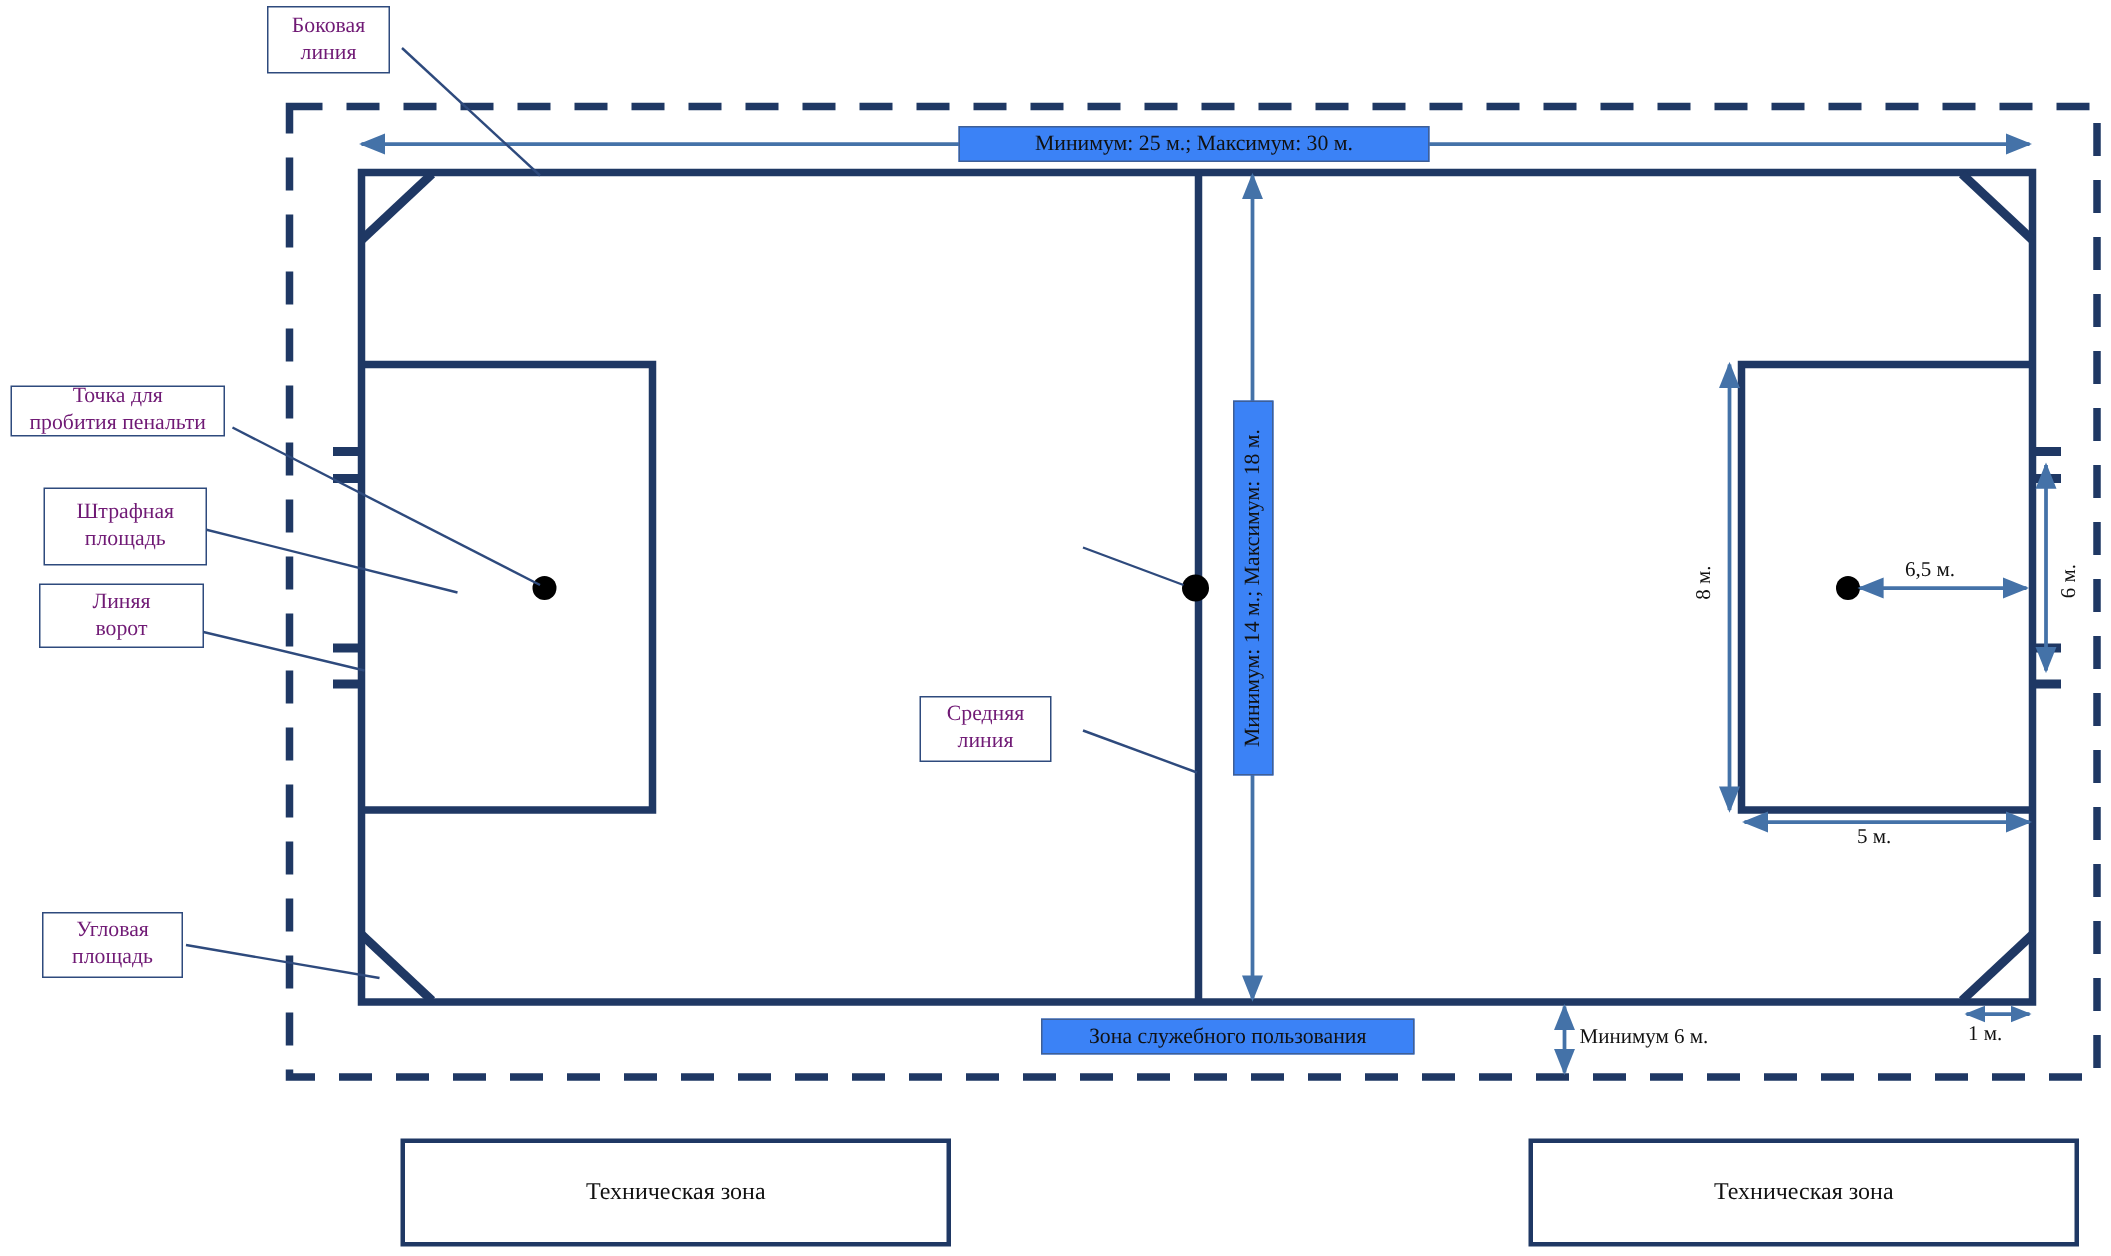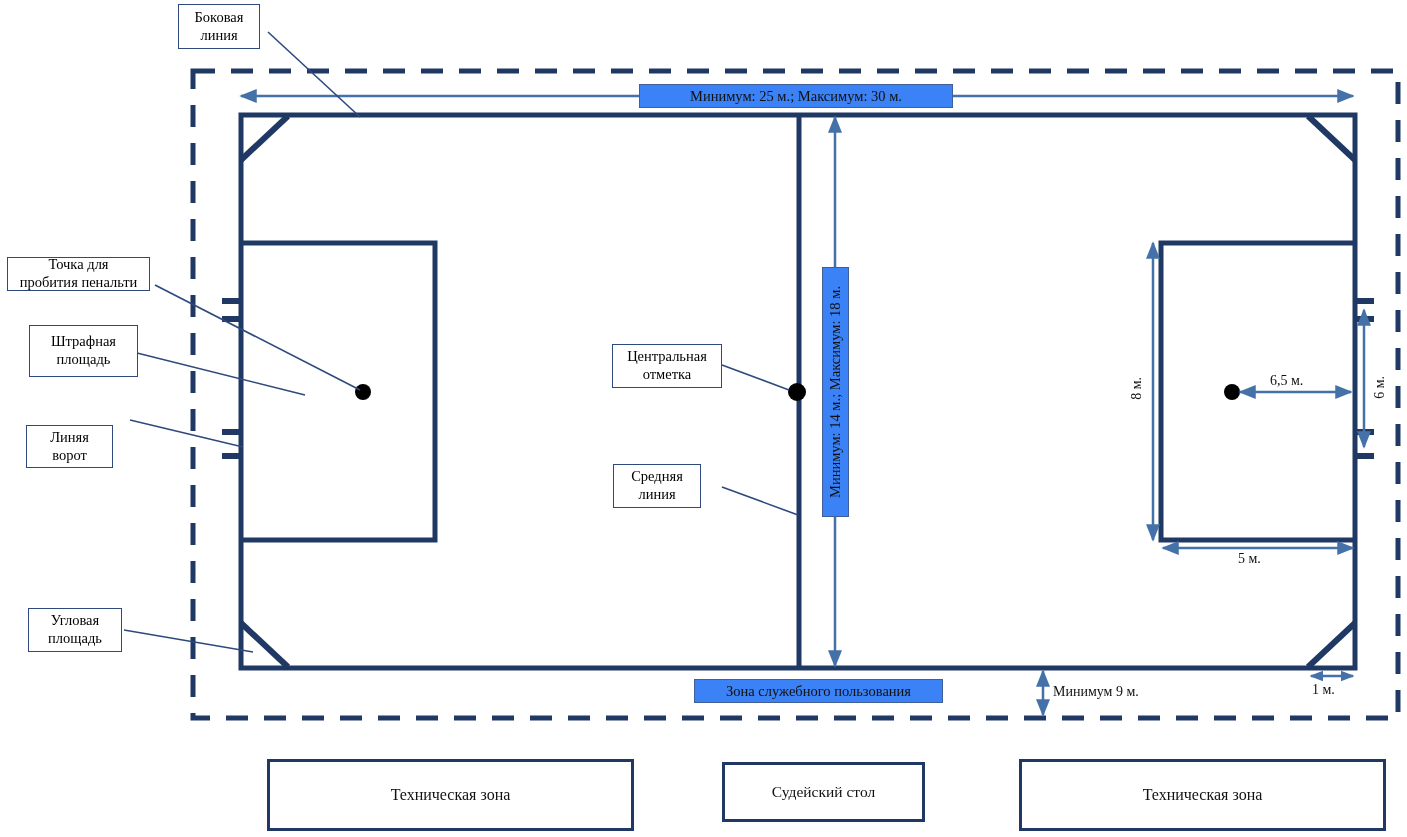--- a/index.html
+++ b/index.html
@@ -25,21 +25,21 @@
     width: 1407px;
     height: 837px;
     pointer-events: none;
   }
   
   .callout {
     position: absolute;
     box-sizing: border-box;
     border: 1px solid #2e4a7d;
     background: #ffffff;
-    color: #000000;
+    color: #701a75;
     font-size: 14.5px;
     line-height: 1.22;
     text-align: center;
     display: flex;
     align-items: center;
     justify-content: center;
     padding: 2px 4px;
     white-space: pre-line;
   }
   .dimbox {
@@ -199,49 +199,46 @@
 
   <div class="callout" style="left:178px; top:4px; width:82px; height:45px;">Боковая
 линия</div>
 
   <div class="callout" style="left:7px; top:257px; width:143px; height:34px;">Точка для
 пробития пенальти</div>
 
   <div class="callout" style="left:29px; top:325px; width:109px; height:52px;text-align:center;">Штрафная
 площадь</div>
 
-  <div class="callout" style="left:26px; top:389px; width:87px; height:43px;margin-top:36px;">Линяя
+  <div class="callout" style="left:26px; top:389px; width:110px; height:43px;">Линяя
 ворот</div>
 
   <div class="callout" style="left:28px; top:608px; width:94px; height:44px;">Угловая
 площадь</div>
 
-  <div class="callout" style="left:612px; top:344px; width:110px; height:44px;">Центральная
-отметка</div>
 
   <div class="callout" style="left:613px; top:464px; width:88px; height:44px;">Средняя
 линия</div>
 
   <div class="dimbox" style="left:639px; top:84px; width:314px; height:24px;">Минимум: 25 м.; Максимум: 30 м.</div>
 
   <div class="dimbox vert" style="left:822px; top:267px; width:27px; height:250px;">Минимум: 14 м.; Максимум: 18 м.</div>
 
   <div class="dimbox" style="left:672px; top:679px; width:249px; height:24px;margin-left:22px;">Зона служебного пользования</div>
 
   <div class="dimtext vert" style="left:1129px; top:377px;">8 м.</div>
 
   <div class="dimtext" style="left:1238px; top:551px;">5 м.</div>
 
   <div class="dimtext" style="left:1270px; top:373px;">6,5 м.</div>
 
   <div class="dimtext vert" style="left:1372px; top:376px;">6 м.</div>
 
   <div class="dimtext" style="left:1312px; top:682px;">1 м.</div>
 
-  <div class="dimtext" style="left:1053px; top:684px;">Минимум 9 м.</div>
+  <div class="dimtext" style="left:1053px; top:684px;">Минимум 6 м.</div>
 
   <div class="zonebox" style="left:240px; top:759px; width:367px; height:72px;">Техническая зона</div>
 
-  <div class="zonebox table" style="left:695px; top:762px; width:203px; height:60px;">Судейский стол</div>
 
   <div class="zonebox" style="left:992px; top:759px; width:367px; height:72px;">Техническая зона</div>
 
 </div>
 
 </body></html>

